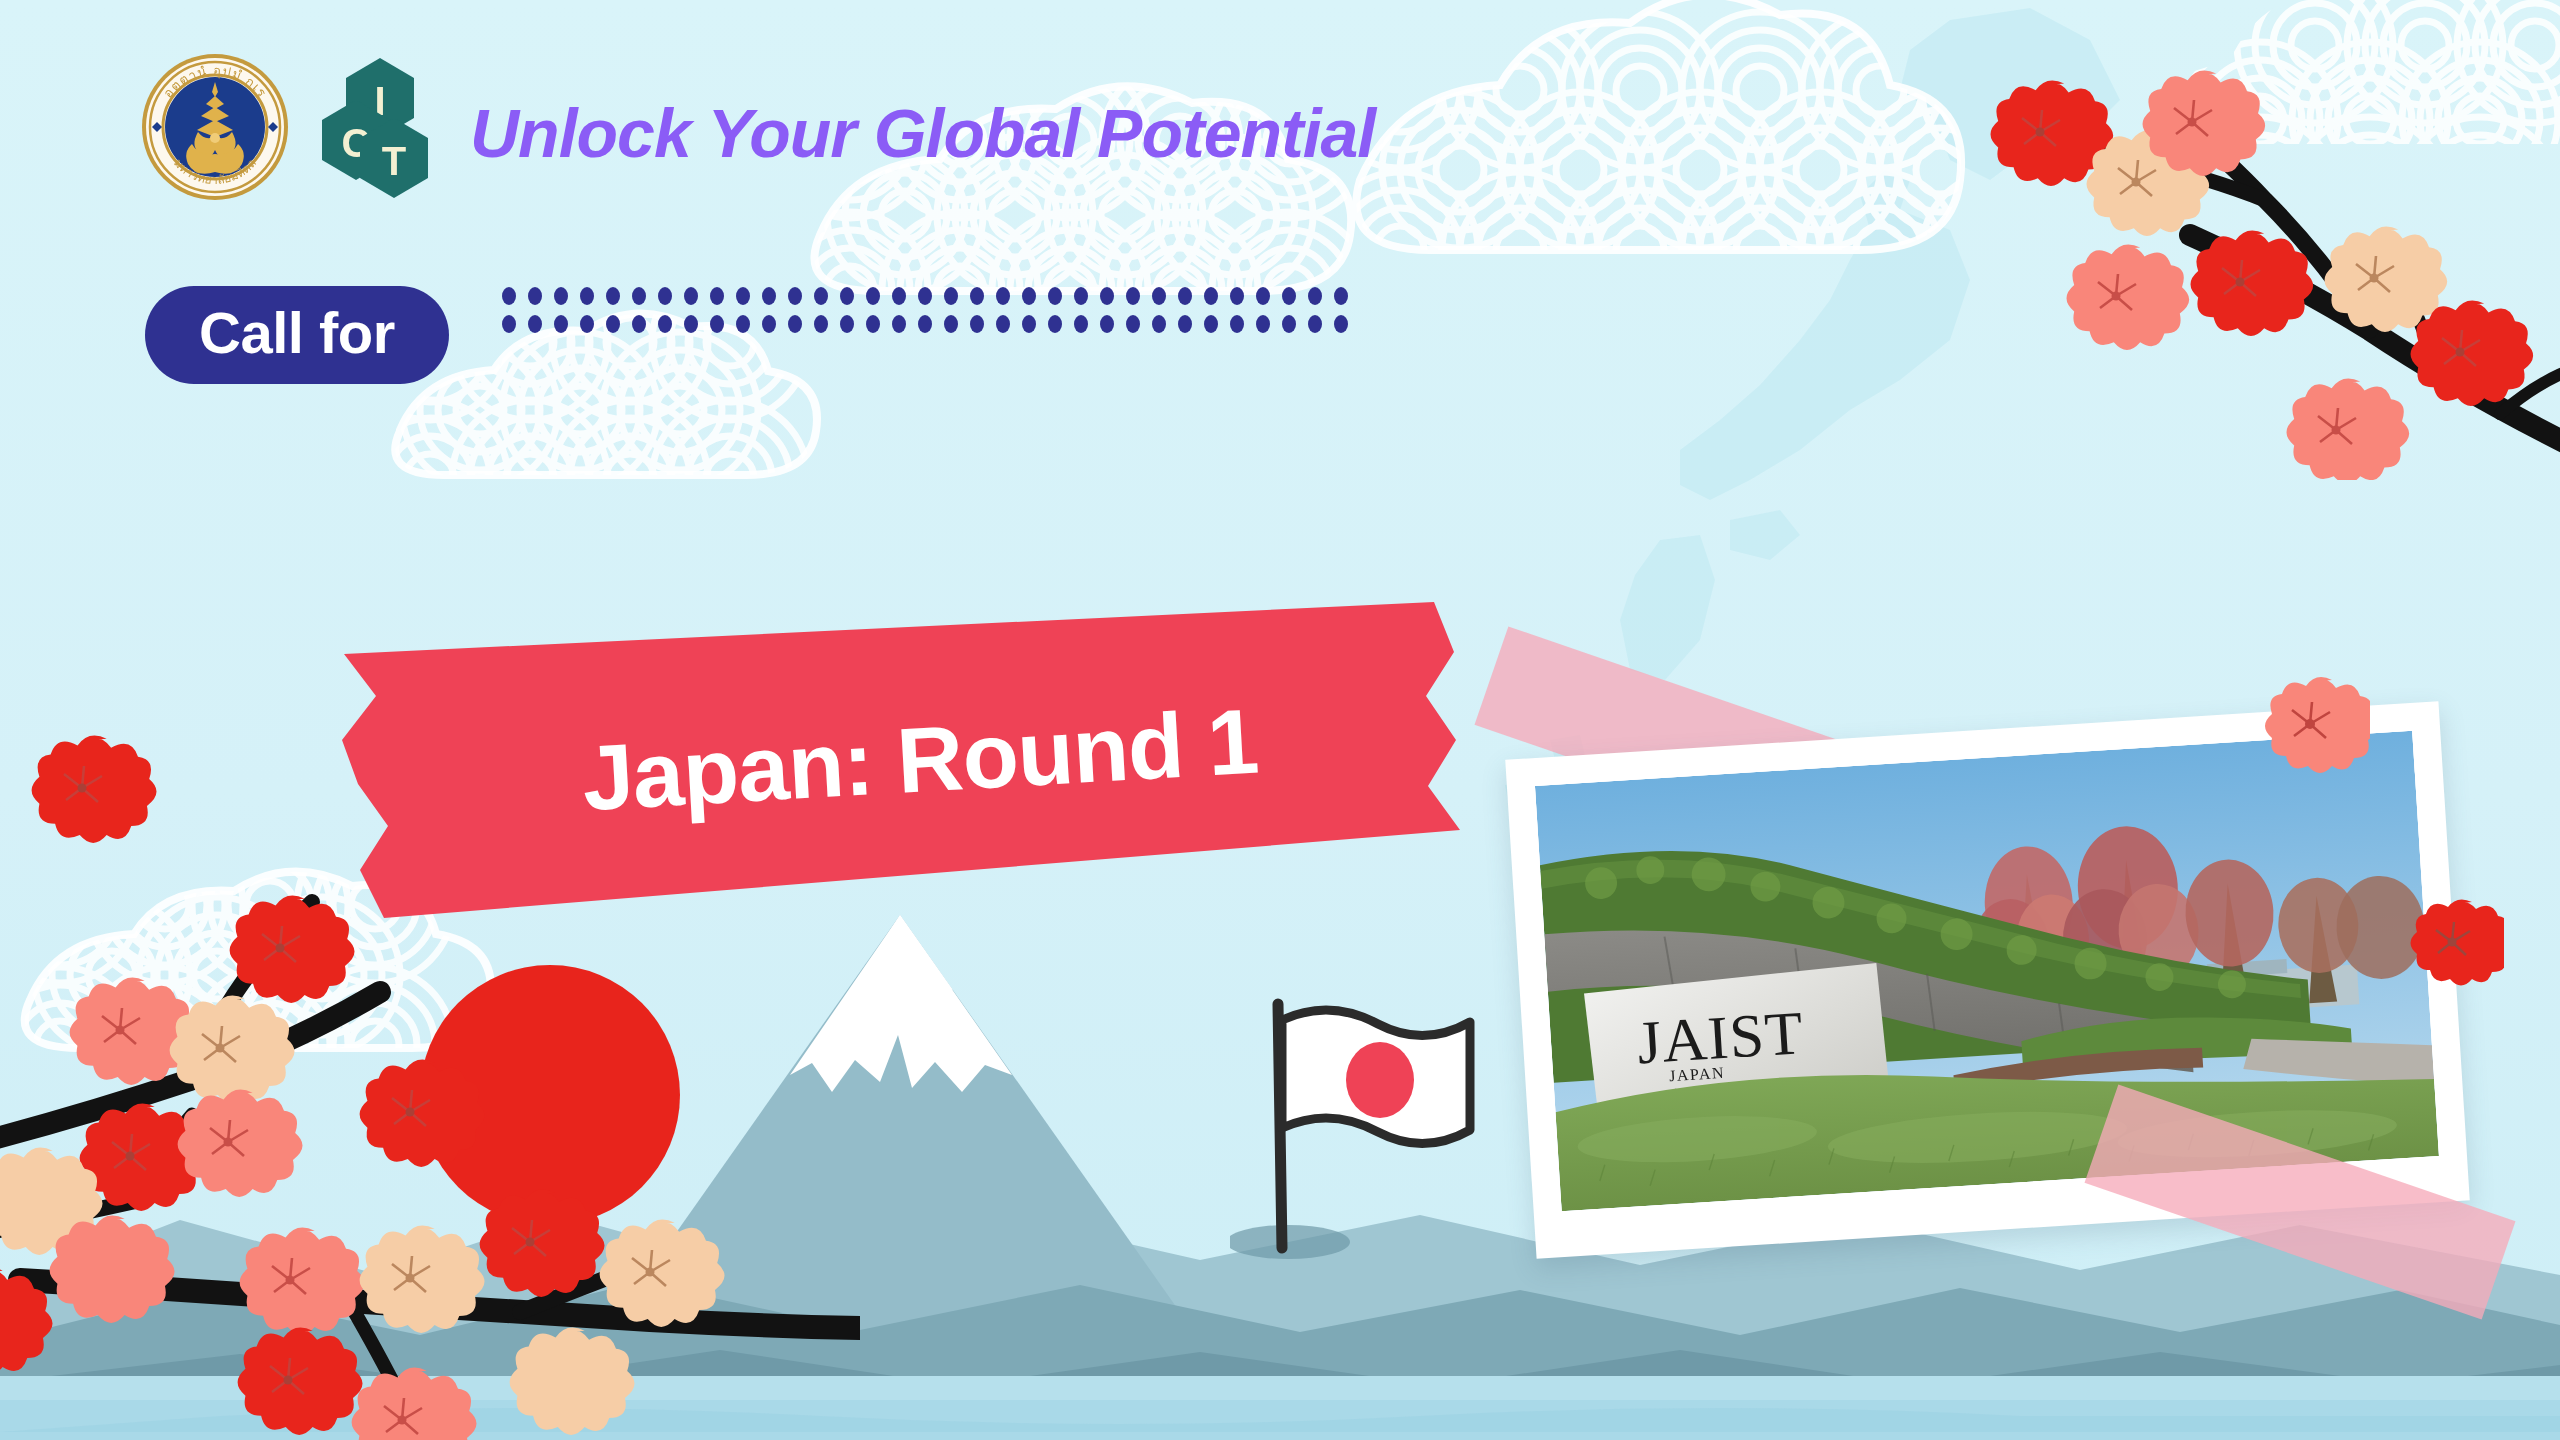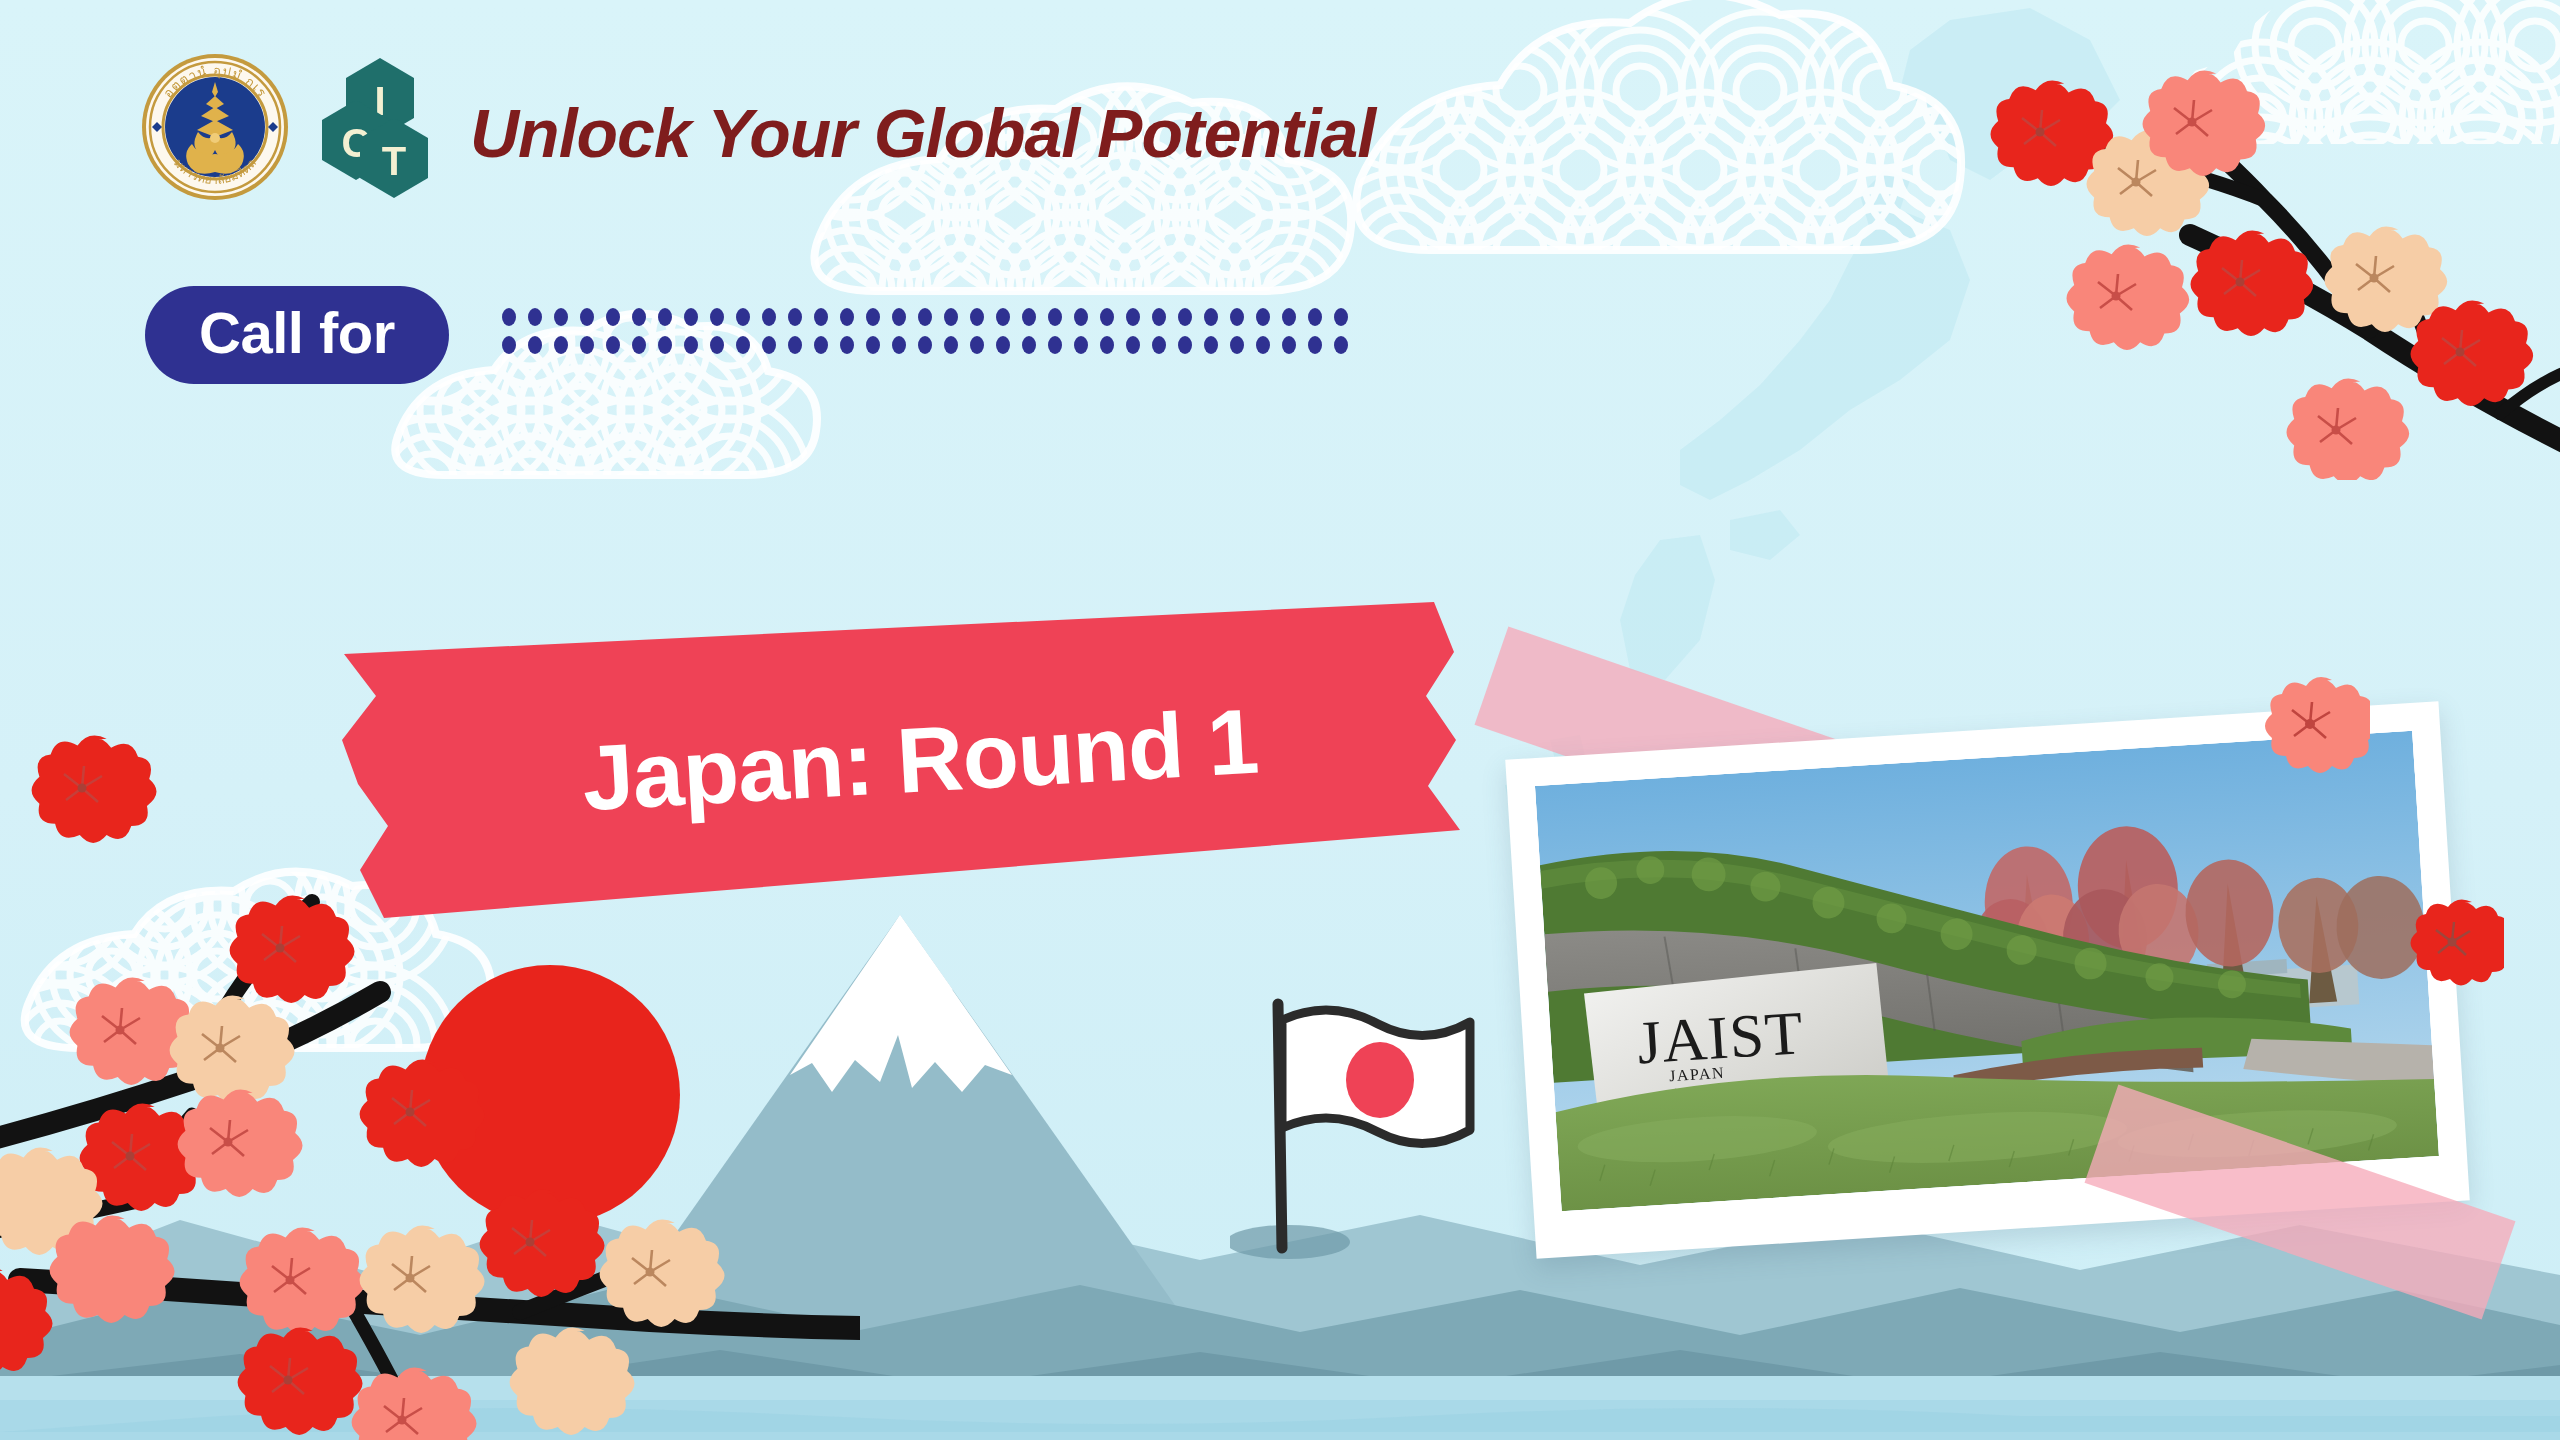--- a/index.html
+++ b/index.html
@@ -19,28 +19,28 @@
   .waves svg{width:100%;height:100%;}
 
   
   .scene{position:absolute;left:0;bottom:0;width:2560px;height:620px;}
 
   
   .header{position:absolute;left:140px;top:52px;display:flex;align-items:center;gap:28px;}
   .seal{width:150px;height:150px;flex:0 0 auto;}
   .ict{width:112px;height:150px;flex:0 0 auto;}
   .tagline{
-    font-size:68px;font-weight:bold;font-style:italic;color:#7f1d1d;
+    font-size:68px;font-weight:bold;font-style:italic;color:#8b5cf6;
     letter-spacing:-1px;white-space:nowrap;margin-left:12px;
     font-family:"Liberation Sans", sans-serif;
     margin-top:12px;
   }
 
   
-  .callrow{position:absolute;left:145px;top:286px;display:flex;align-items:center;}
+  .callrow{position:absolute;left:145px;top:286px;display:flex;align-items:flex-start;}
   .pill{
     background:#2f3191;color:#ffffff;border-radius:60px;
     padding:18px 54px 22px 54px;font-size:58px;font-weight:bold;
     letter-spacing:-.5px;line-height:1;
     font-family:"Liberation Sans", sans-serif;
   }
   .dots{margin-left:52px;width:880px;height:56px;}
 
   
   .title{

